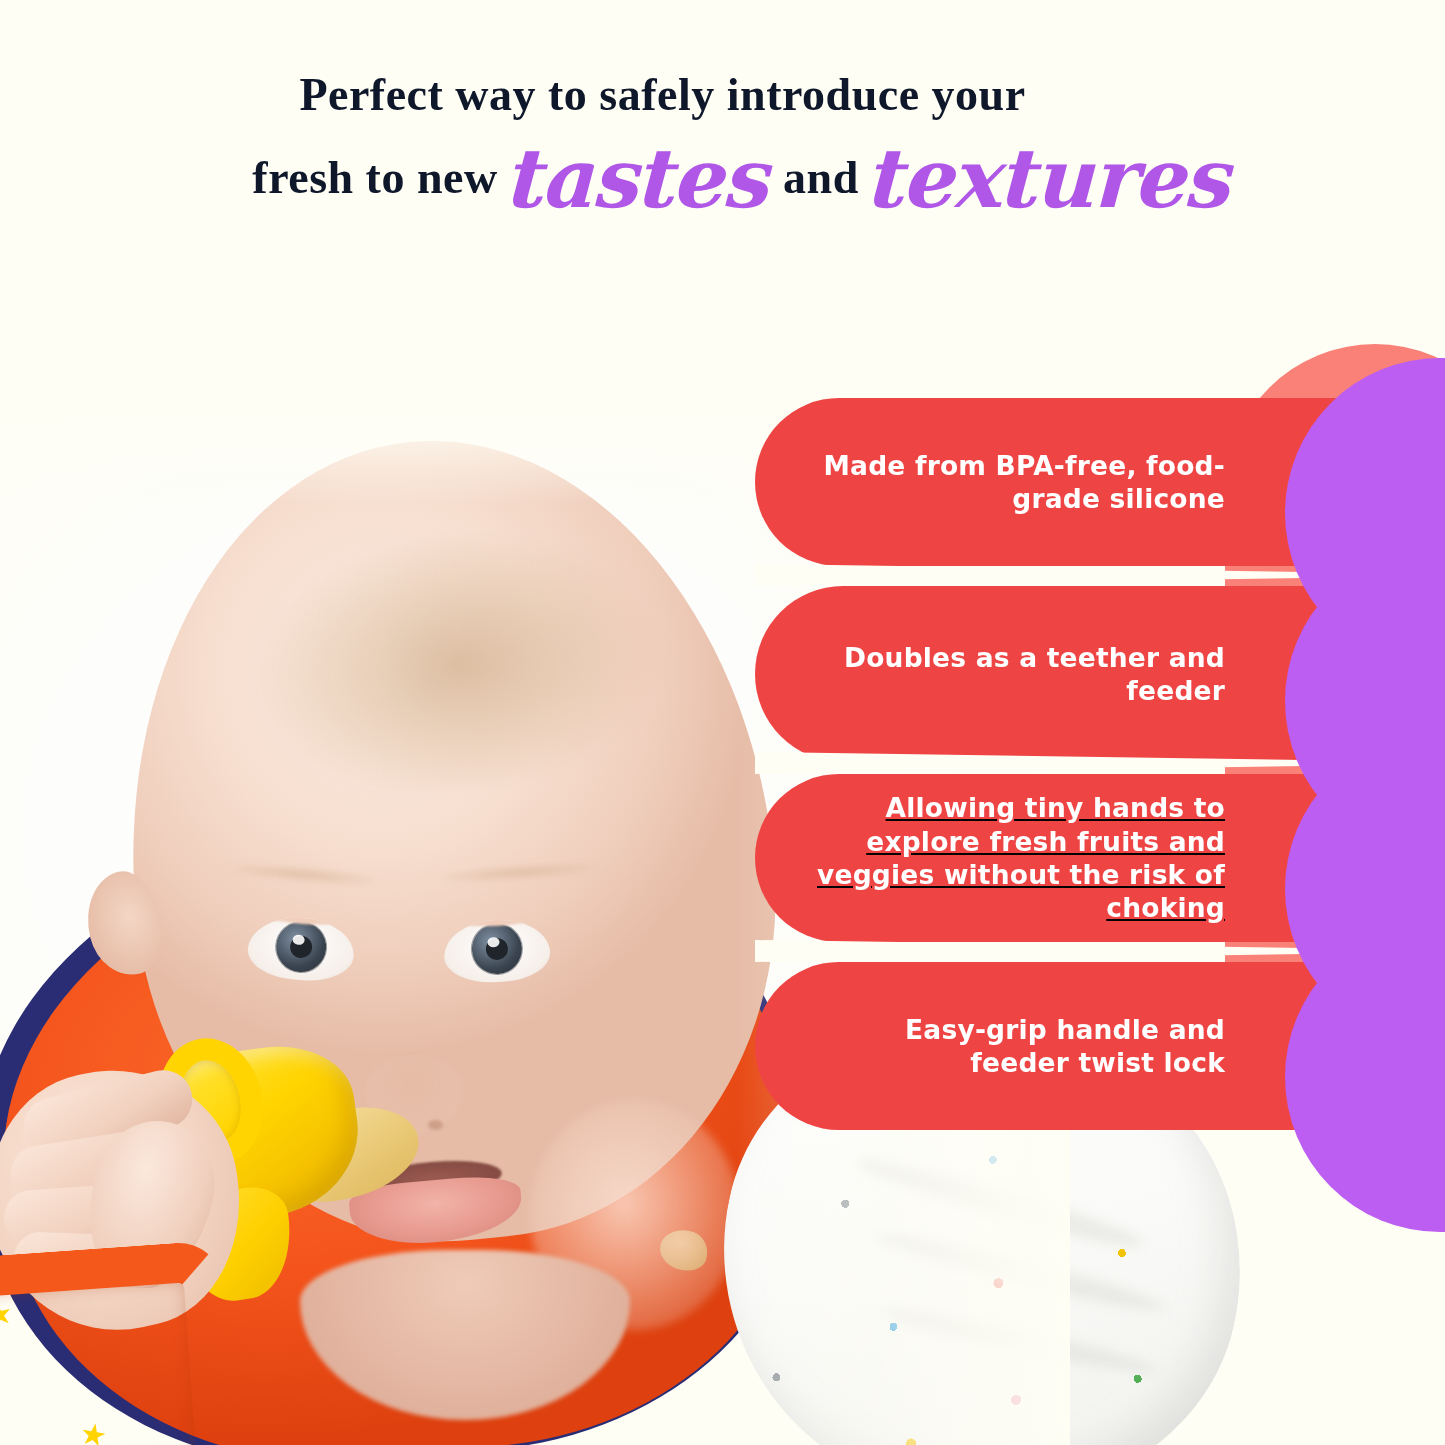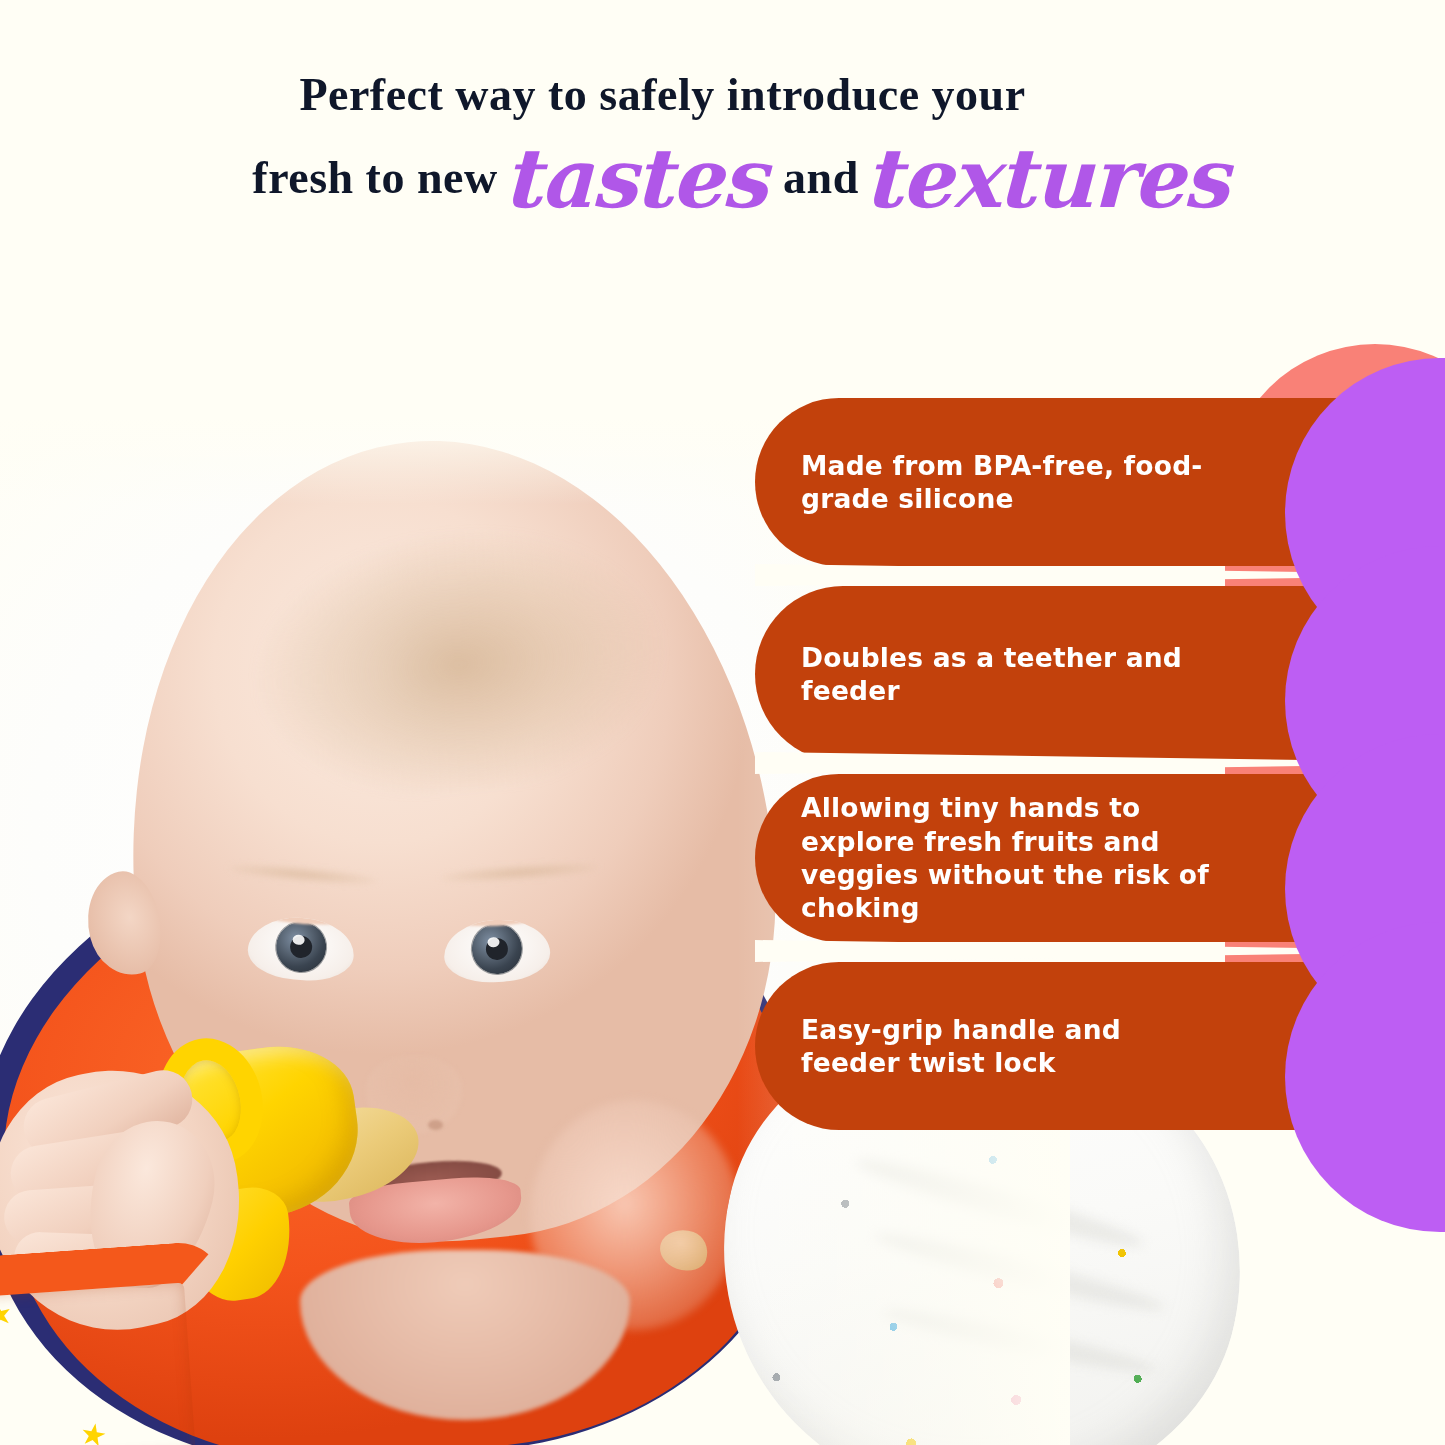--- a/index.html
+++ b/index.html
@@ -376,30 +376,31 @@
     left:470px; top:8px;
     width:300px; height:784px;
     background:#F98177;
     border-radius:150px;
   }
   
   .pill {
     position:absolute;
     left:0;
     width:640px;
-    background:#c2410c;
+    background:#ef4444;
     border-radius:96px 28px 28px 96px;
     display:flex;
     align-items:center;
     padding-left:46px;
     padding-right:170px;
+    text-align:right;
   }
   .pill-1 { top:62px;  height:168px; }
   .pill-2 { top:250px; height:176px; }
-  .pill-3 { top:438px; height:168px; }
+  .pill-3 { top:438px; height:168px;text-decoration:underline; }
   .pill-4 { top:626px; height:168px; }
 
   .pill-text {
     color:#FFFFFF;
     font-family:"DejaVu Sans", sans-serif;
     font-weight:700;
     font-size:26.5px;
     line-height:1.26;
     letter-spacing:0.2px;
     white-space:pre-line;

